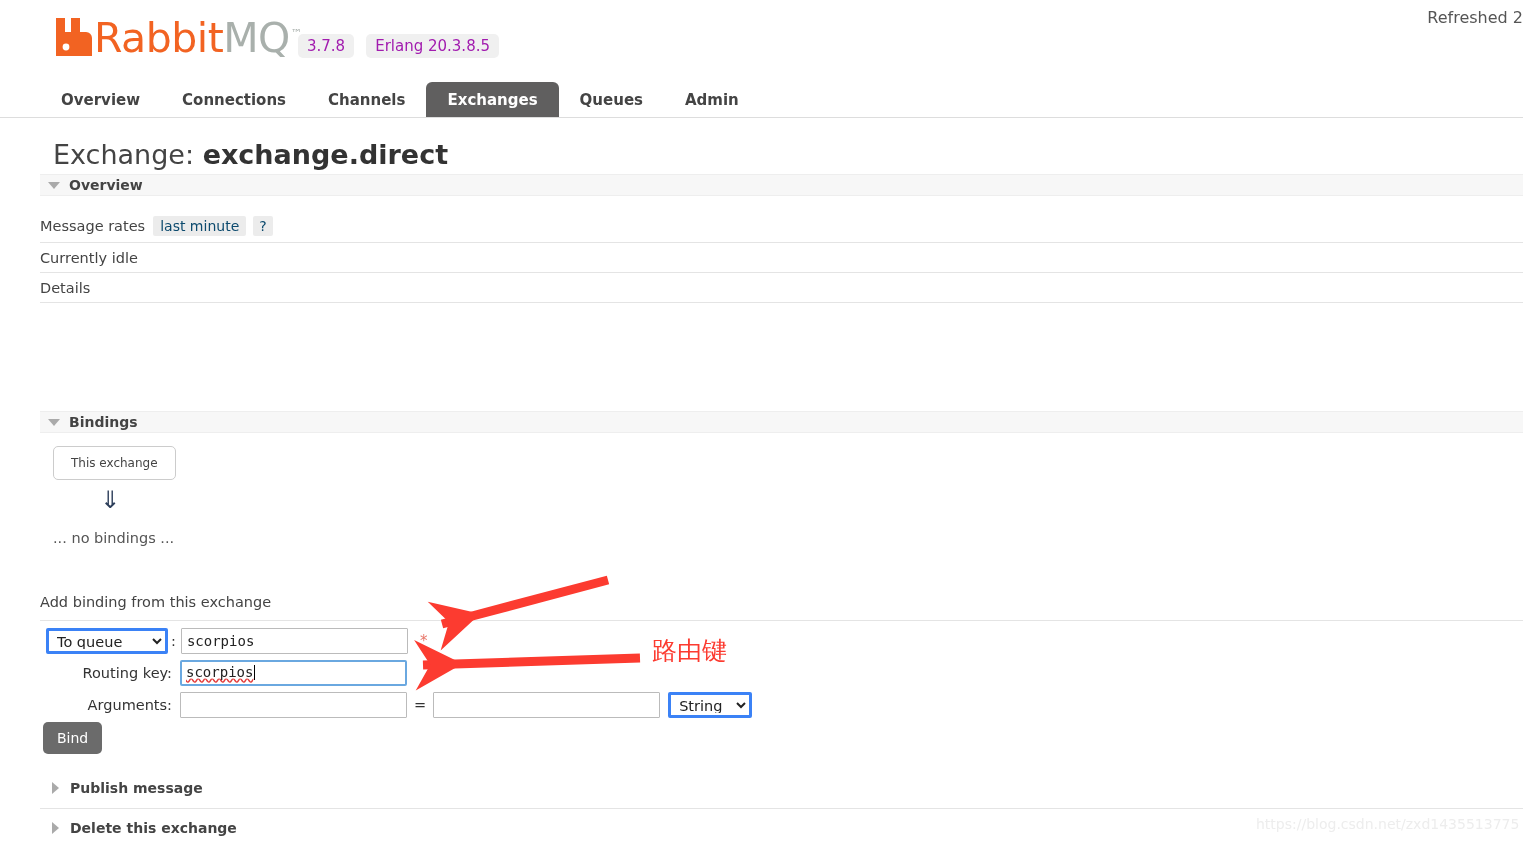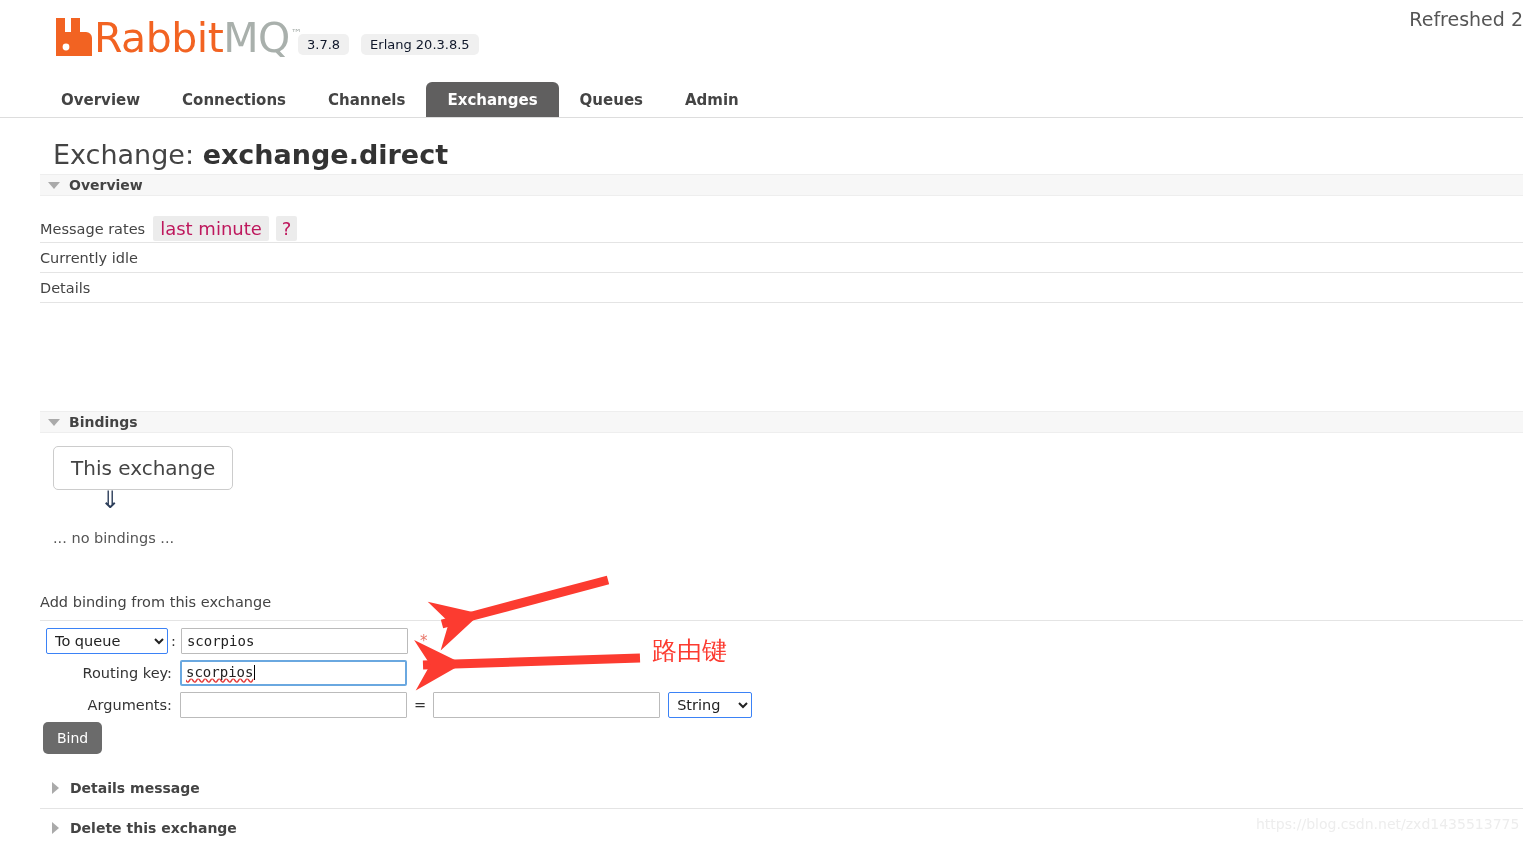--- a/index.html
+++ b/index.html
@@ -17,26 +17,26 @@
   .header { position: relative; height: 78px; }
   .logo-wrap { position: absolute; left: 52px; top: 14px; display: flex; align-items: flex-end; }
   .logo-mark { position: relative; width: 40px; height: 42px; margin-right: 2px; }
   .logo-text { font-size: 41px; line-height: 40px; letter-spacing: -0.5px; font-family: "DejaVu Sans", "Liberation Sans", sans-serif; }
   .logo-rabbit { color: #f26322; }
   .logo-mq { color: #a9b0ac; }
   .logo-tm { font-size: 11px; color: #a9b0ac; vertical-align: super; margin-left: 1px; }
 
   .badges { position: absolute; left: 298px; top: 34px; display: flex; gap: 12px; }
   .badge {
-    background: #f0f0f0; color: #0f172a; font-size: 13px;
+    background: #f0f0f0; color: #a21caf; font-size: 15px;
     padding: 3px 9px; border-radius: 5px; white-space: nowrap;
   }
   .refreshed {
     position: absolute; right: 0px; top: 8px;
-    font-size: 19px; color: #555; white-space: nowrap;
+    font-size: 16px; color: #555; white-space: nowrap;
   }
 
   
   .navbar { position: absolute; left: 0; top: 82px; width: 1523px; height: 36px; }
   .tabs { position: absolute; left: 40px; top: 0; display: flex; align-items: flex-end; height: 36px; }
   .tab {
     font-size: 15px; font-weight: bold; color: #444;
     padding: 9px 21px 9px 21px; border-radius: 6px 6px 0 0;
     cursor: pointer; white-space: nowrap; line-height: 18px;
   }
@@ -65,21 +65,21 @@
     width: 0; height: 0; display: inline-block;
     border-top: 6px solid transparent; border-bottom: 6px solid transparent;
     border-left: 7px solid #aaa;
   }
   .section-label { font-size: 14px; font-weight: bold; color: #444; }
 
   
   .msg-rates { position: absolute; left: 40px; top: 216px; display: flex; align-items: center; }
   .msg-rates-label { font-size: 14.5px; color: #444; margin-right: 8px; }
   .pill {
-    background: #ececec; color: #be185d; font-size: 18px;
+    background: #ececec; color: #0c4a6e; font-size: 14px;
     padding: 2px 7px; border-radius: 2px; cursor: pointer;
   }
   .pill.help { margin-left: 7px; padding: 2px 6px; }
 
   .rule { position: absolute; left: 40px; width: 1483px; height: 1px; background: #e4e4e4; }
 
   .idle-text { position: absolute; left: 40px; top: 250px; font-size: 14.5px; color: #444; }
   .details-text { position: absolute; left: 40px; top: 280px; font-size: 14.5px; color: #444; }
 
   .details-table { position: absolute; left: 40px; top: 308px; }
@@ -90,41 +90,41 @@
     border-right: 1px solid #ddd; height: 27px; line-height: 27px;
   }
   .dt-val { padding-left: 18px; font-size: 14.5px; color: #555; line-height: 27px; }
   .dt-val .feat-key { color: #444; }
   .dotted { border-bottom: 1px dotted #aaa; color: #777; }
 
   
   .exchange-box {
     position: absolute; left: 53px; top: 446px;
     border: 1px solid #ccc; border-radius: 5px; background: #fff;
-    padding: 9px 17px; font-size: 20px; color: #444;
+    padding: 9px 17px; font-size: 12px; color: #444;
   }
   .down-arrow {
     position: absolute; left: 100px; top: 488px;
     font-size: 24px; color: #2d3e5a; line-height: 24px;
   }
   .no-bindings { position: absolute; left: 53px; top: 530px; font-size: 14.5px; color: #555; }
 
   
   .add-binding-label { position: absolute; left: 40px; top: 594px; font-size: 14.5px; color: #444; }
 
   .form { position: absolute; left: 46px; top: 628px; }
   .form-row { display: flex; align-items: center; margin-bottom: 6px; }
   .row-label {
     width: 134px; text-align: right; padding-right: 8px;
     font-size: 14.5px; color: #333; font-weight: normal;
   }
   select.ctrl {
     font-family: "DejaVu Sans", "Liberation Sans", sans-serif;
     font-size: 14.5px; color: #222; background: #fff;
-    border: 1px solid #3b82f6; border-radius: 2px;
+    border: 3px solid #3b82f6; border-radius: 2px;
     height: 26px; padding: 2px 4px;
   }
   select.queue-select { width: 122px; }
   select.type-select { width: 84px; }
   .colon { font-size: 14.5px; color: #333; margin: 0 5px 0 3px; }
   .eq { font-size: 14.5px; color: #333; margin: 0 7px; }
   input.ctrl {
     font-family: "DejaVu Sans Mono", "Liberation Mono", monospace;
     font-size: 14px; color: #222; background: #fff;
     border: 1px solid #bbb; height: 26px; padding: 2px 5px; border-radius: 1px;
@@ -269,21 +269,21 @@
         <option>Boolean</option>
         <option>List</option>
       </select>
     </div>
   </div>
 
   <button class="bind-btn">Bind</button>
 
   <div class="collapsed-sec" style="top:780px;">
     <span class="caret-right"></span>
-    <span class="section-label">Details message</span>
+    <span class="section-label">Publish message</span>
   </div>
   <div class="rule" style="top:808px;"></div>
   <div class="collapsed-sec" style="top:820px;">
     <span class="caret-right"></span>
     <span class="section-label">Delete this exchange</span>
   </div>
 
   <svg class="arrow-svg">
     <defs>
       <marker id="ah" markerWidth="6" markerHeight="6" refX="4.6" refY="3" orient="auto">

